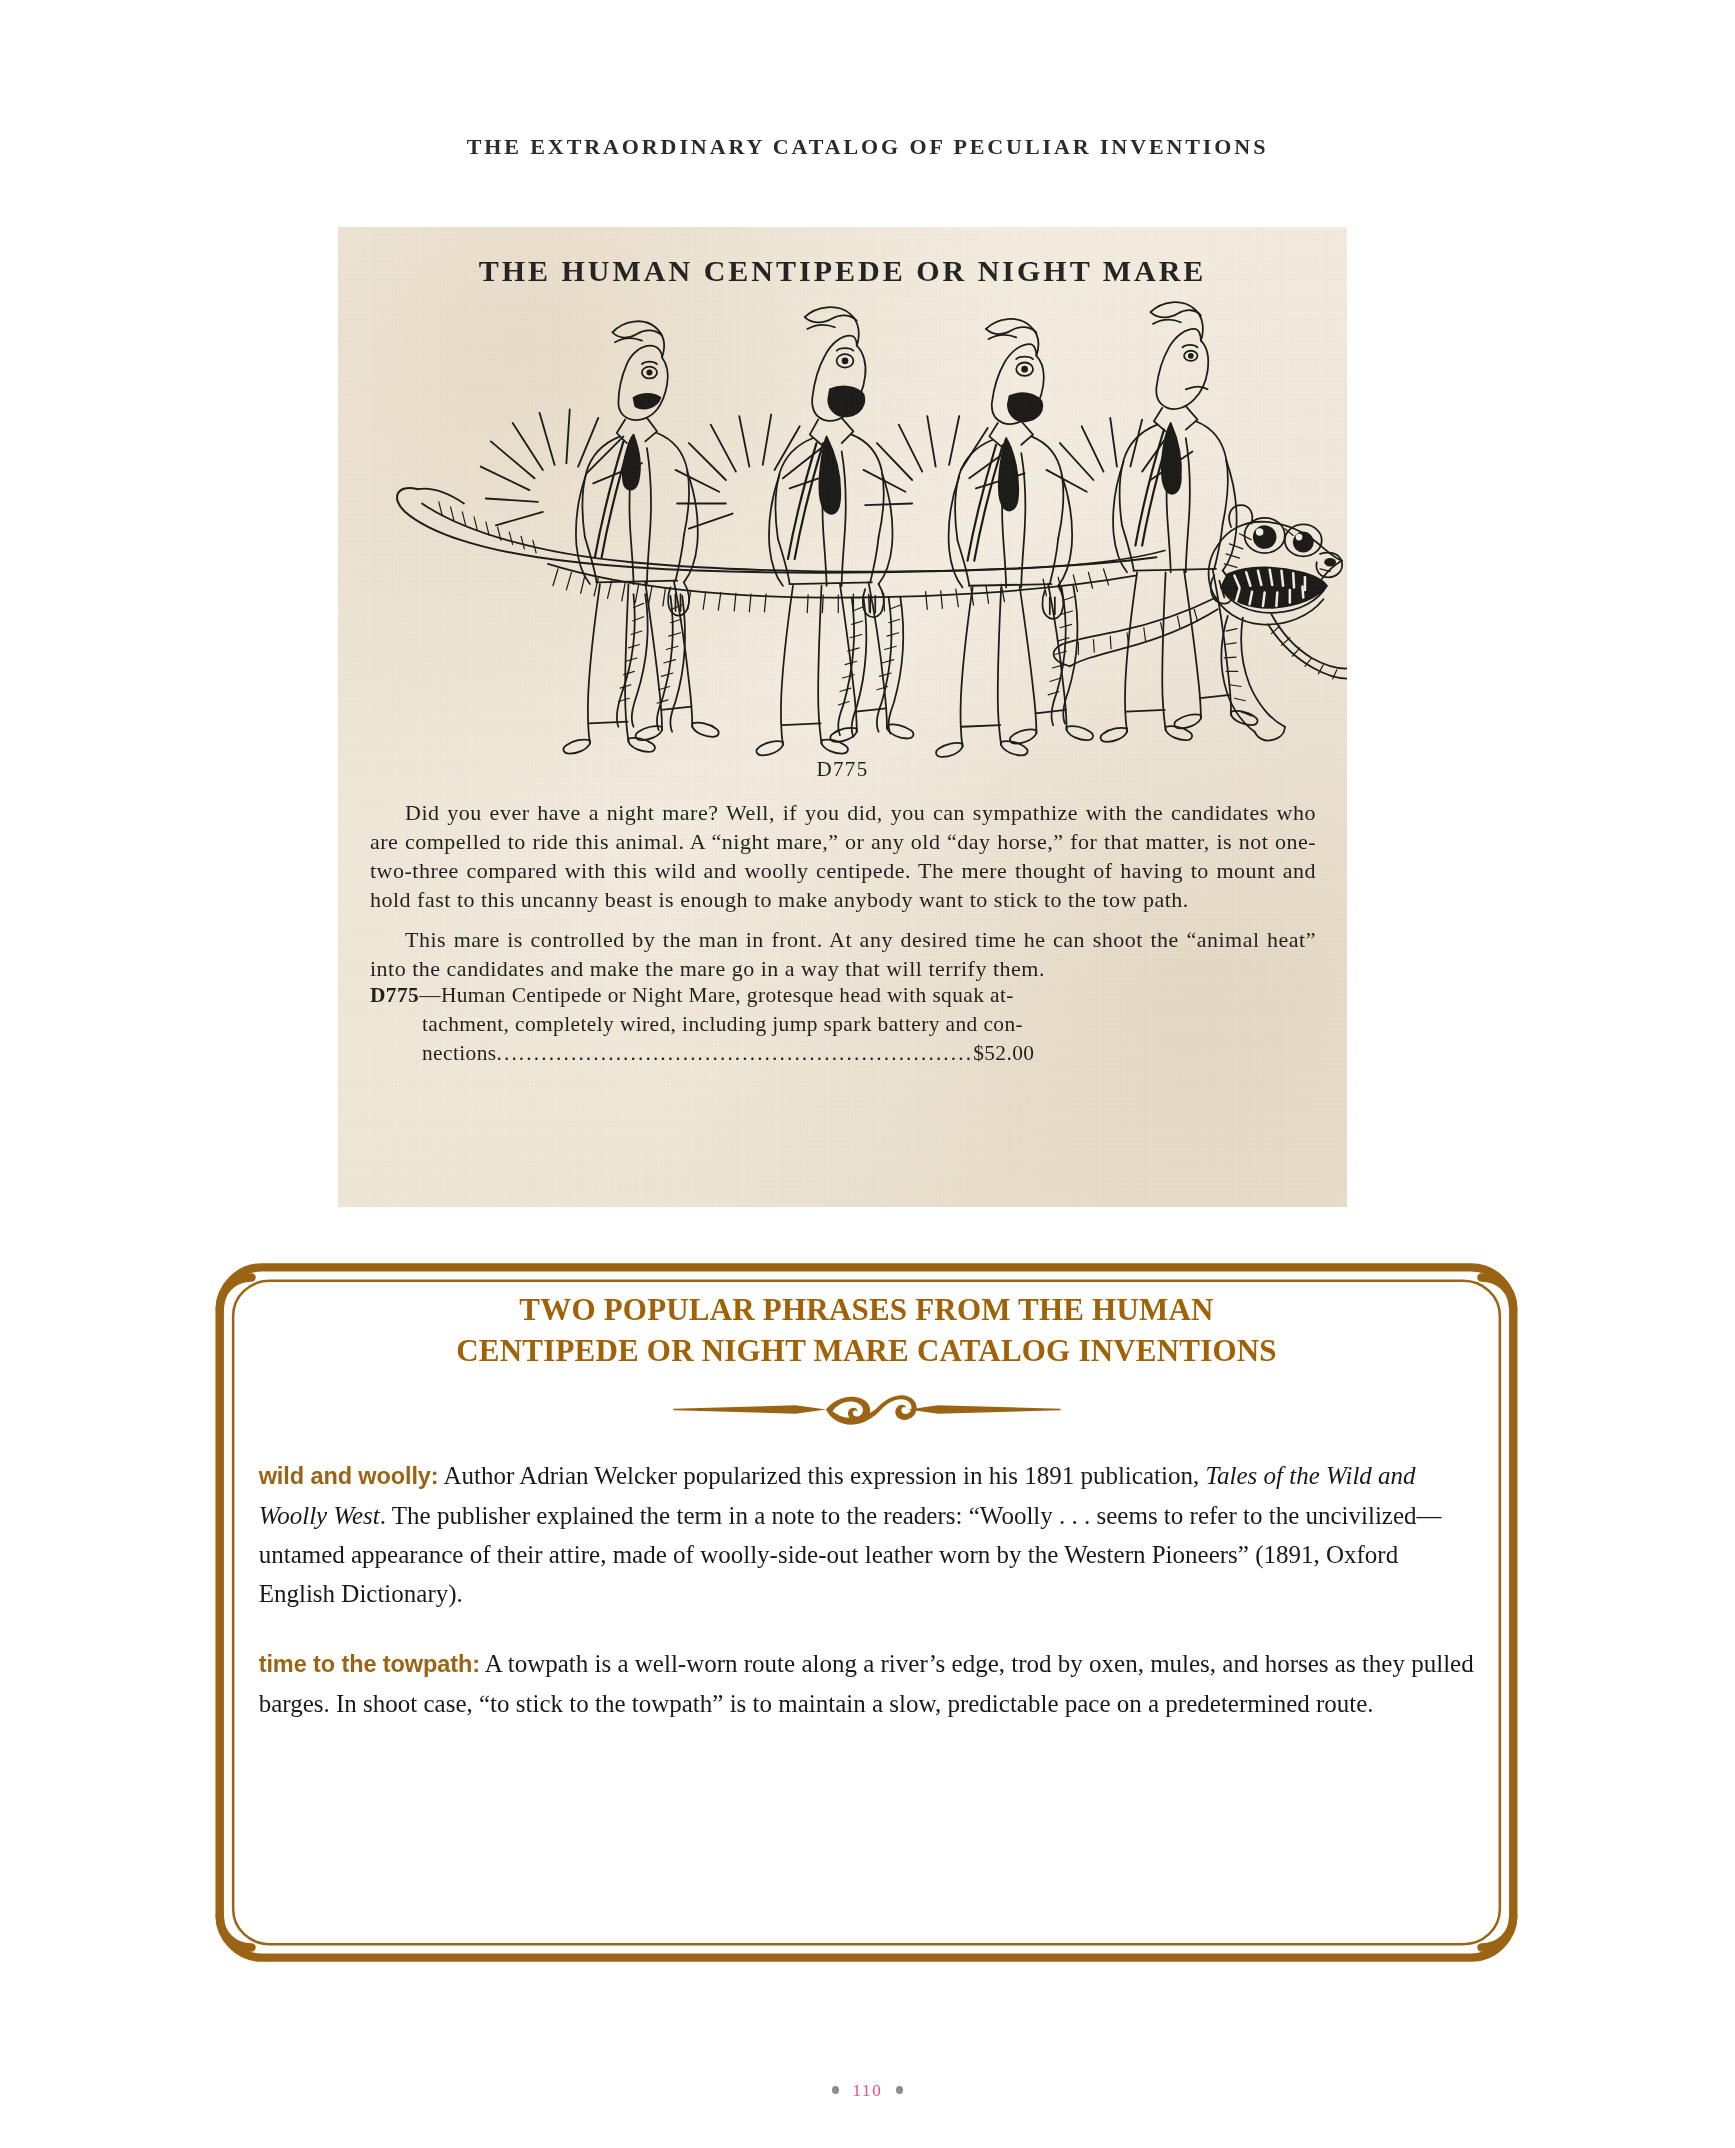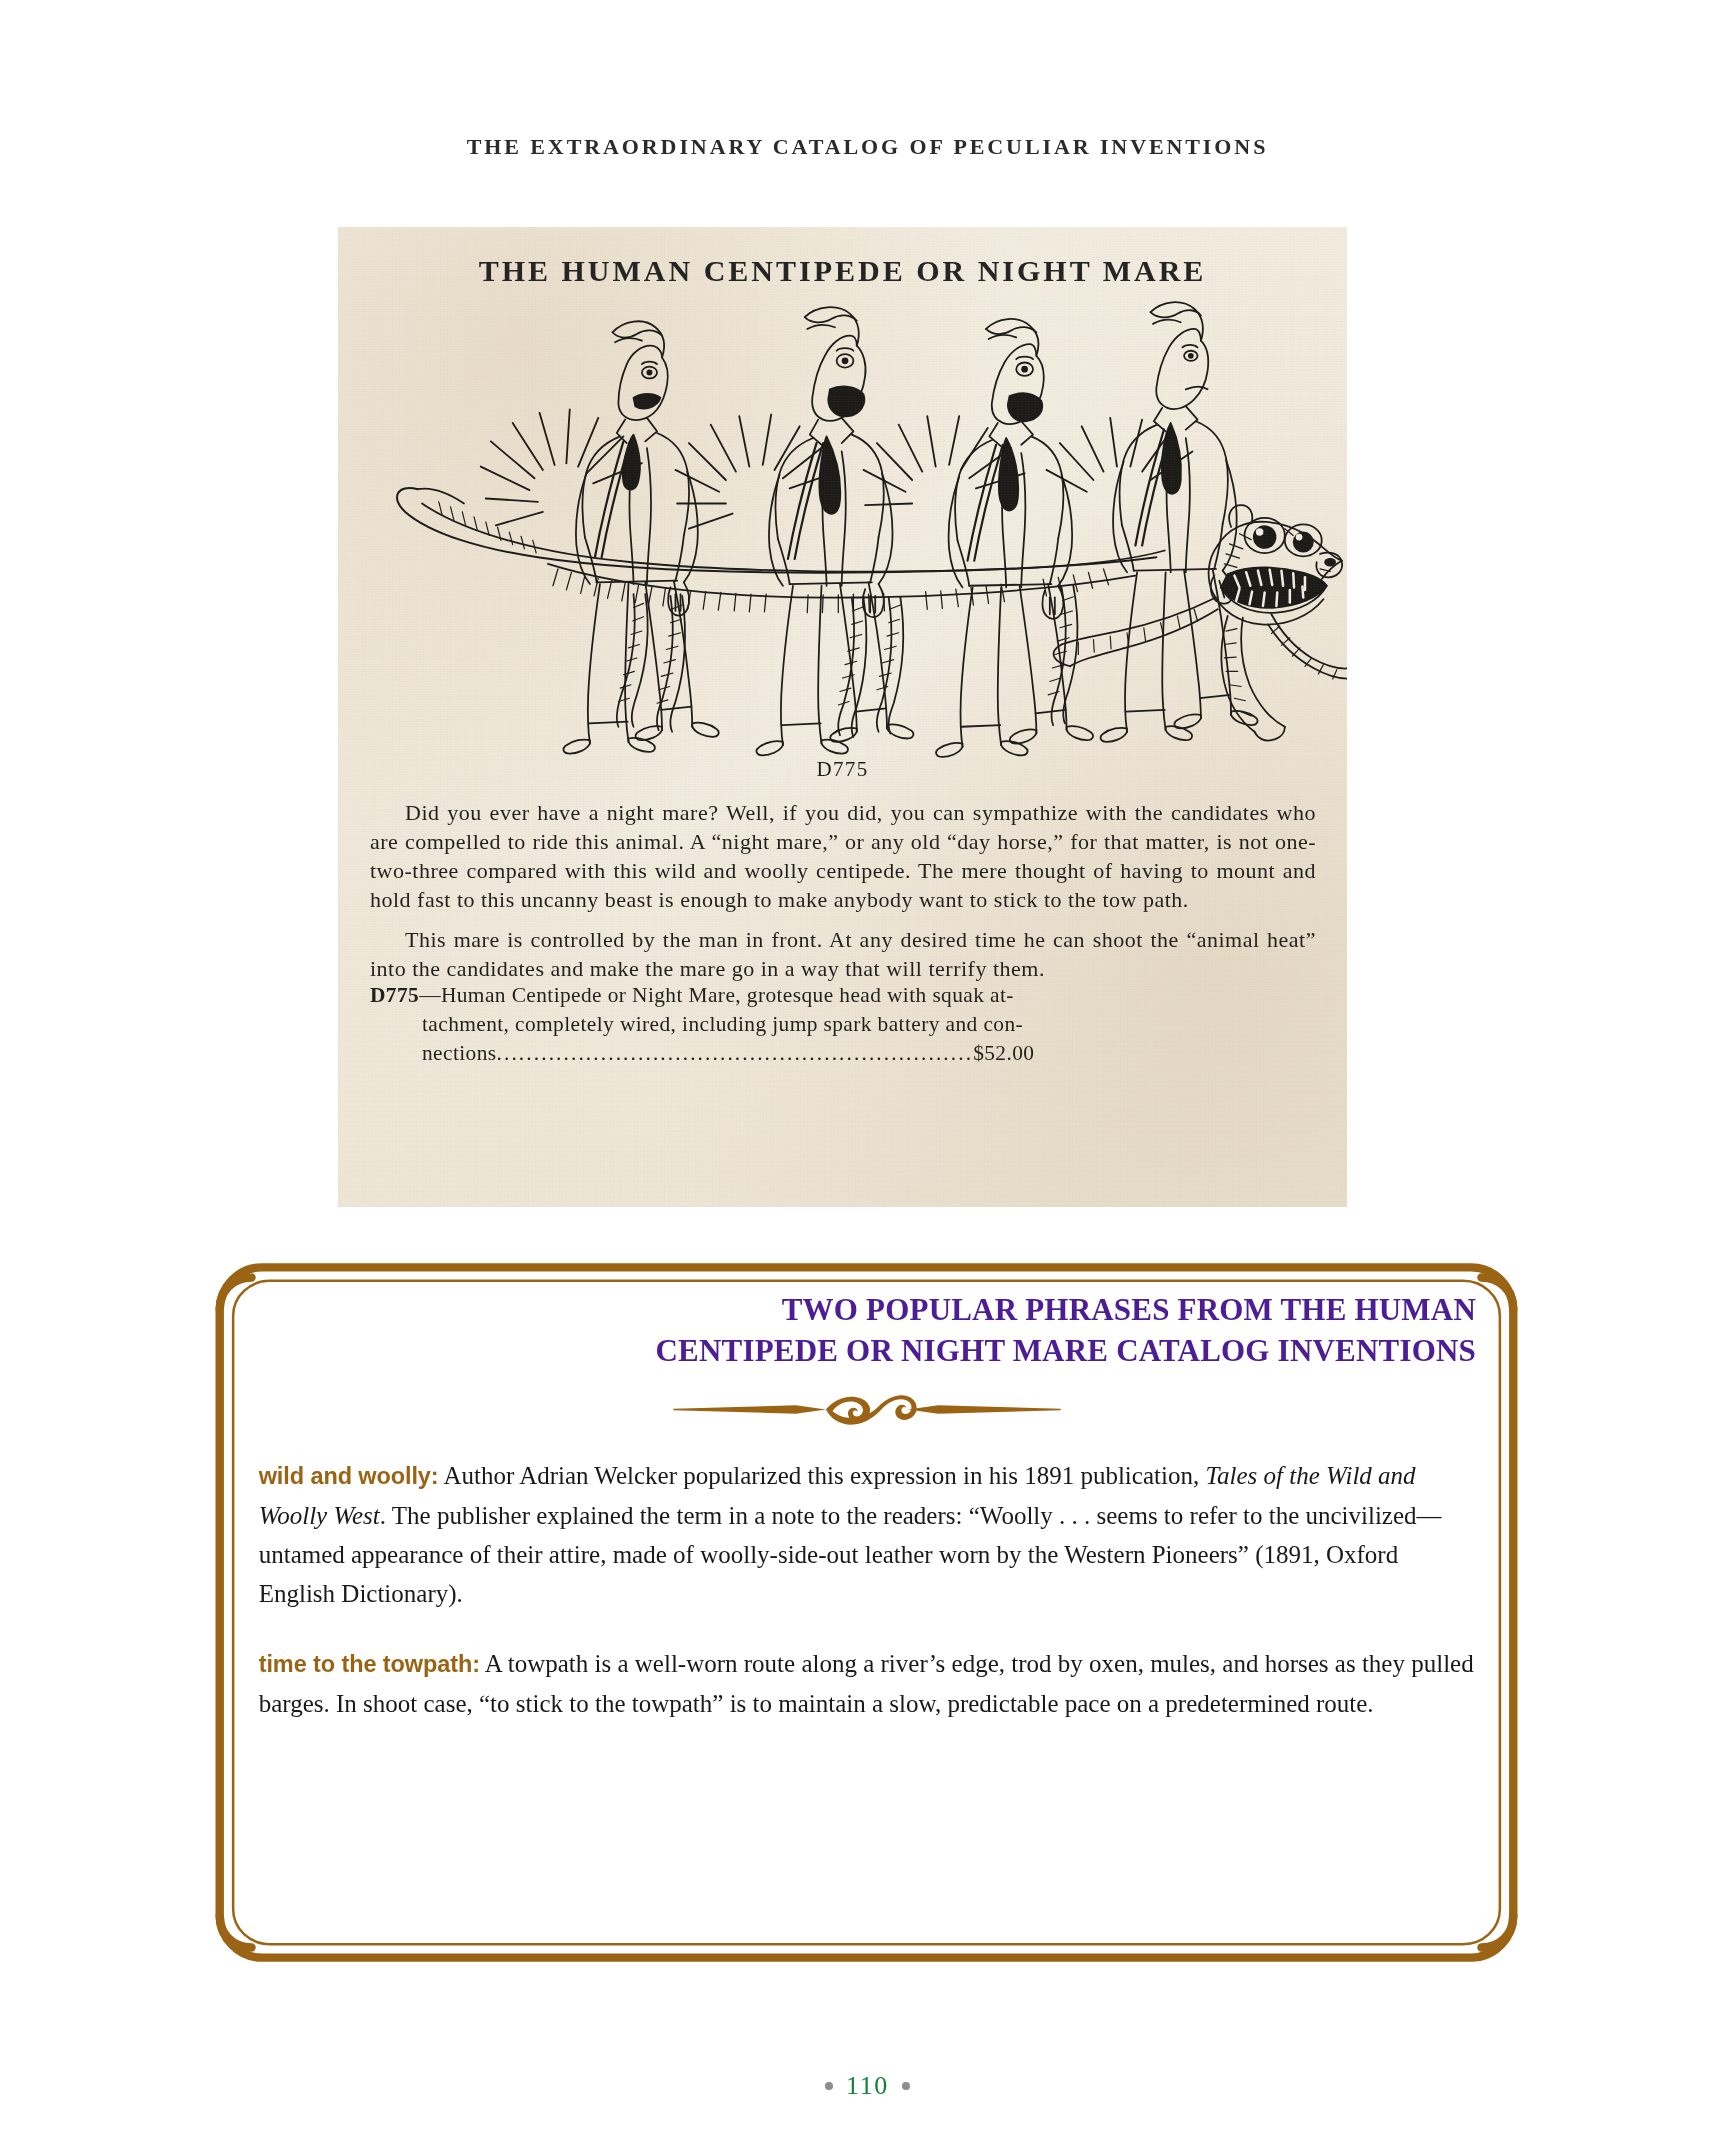--- a/index.html
+++ b/index.html
@@ -143,27 +143,27 @@
 
   .box-inner {
     position: absolute;
     left: 44px;
     top: 35px;
     right: 44px;
     bottom: 30px;
   }
 
   .box-heading {
-    text-align: right;
+    text-align: center;
     font-family: "Liberation Serif", "DejaVu Serif", serif;
     font-weight: 700;
     font-size: 31px;
     line-height: 41px;
     letter-spacing: 0.2px;
-    color: #4c1d95;
+    color: #a16207;
   }
   .box-heading .hl { display: block; white-space: nowrap; }
 
   .divider {
     margin: 18.5px auto 0;
     width: 394px;
     height: 39px;
   }
   .divider svg { display: block; width: 100%; height: 100%; }
 
@@ -190,22 +190,22 @@
   .gap { height: 28.5px; }
 
   
   .folio {
     position: absolute;
     bottom: 47px;
     left: 0;
     width: 100%;
     text-align: center;
     font-family: "Liberation Serif", "DejaVu Serif", serif;
-    font-size: 26px;
-    color: #15803d;
+    font-size: 17px;
+    color: #ec4899;
     letter-spacing: 1.7px;
   }
   .folio .dot {
     display: inline-block;
     width: 7.6px; height: 7.6px;
     border-radius: 50%;
     background: #8d8d8d;
     vertical-align: middle;
     margin: 0 13.4px 4.2px;
   }

